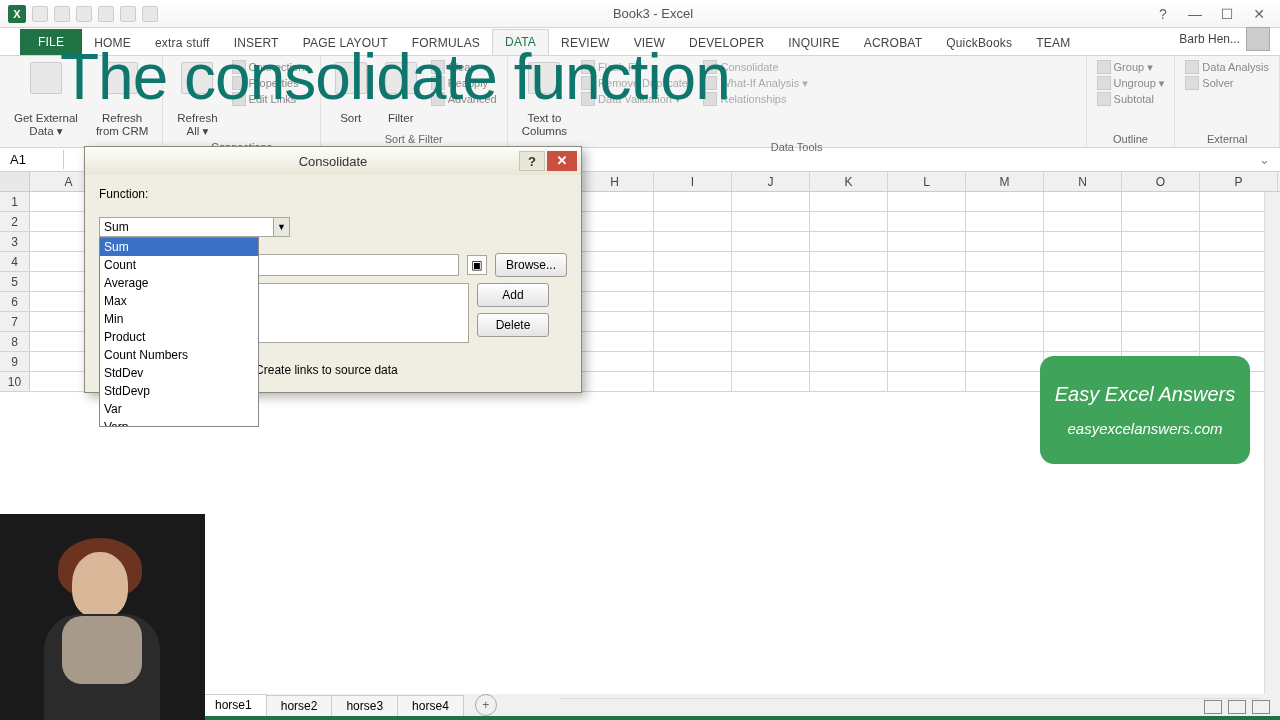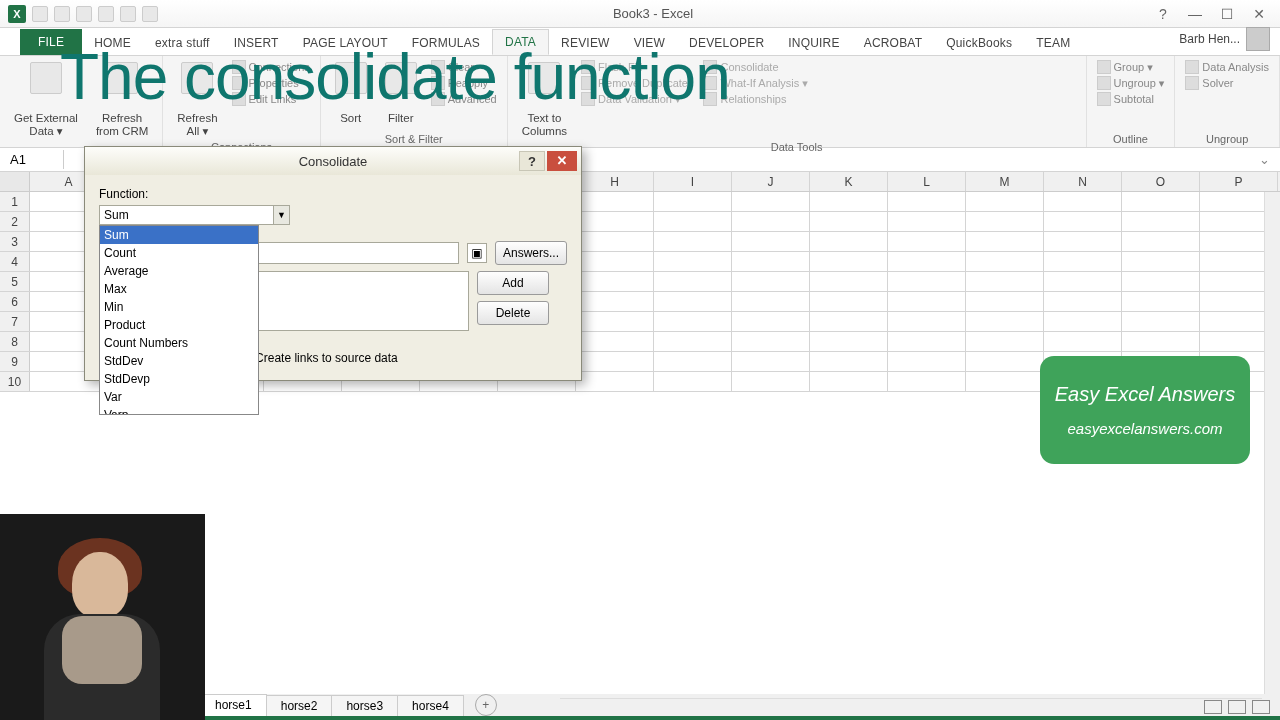--- a/index.html
+++ b/index.html
@@ -56,21 +56,21 @@
   .statusbar { position:absolute; bottom:0; left:0; right:0; height:4px; background:#217346;}
   .bottomright { position:absolute; bottom:6px; right:10px; display:flex; gap:6px; font-size:12px; color:#666; align-items:center;}
   .bottomright .mode { width:18px;height:14px;border:1px solid #888;}
 
   
   .dialog { position:absolute; top:146px; left:84px; width:498px; background:#f0eee3; border:1px solid #8a8a7a; box-shadow:4px 4px 10px rgba(0,0,0,.3); font-size:12px;}
   .dlg-title { height:28px; background:linear-gradient(#fdfdfa,#e9e7d8); display:flex; align-items:center; justify-content:center; position:relative; font-size:13px; color:#333;}
   .dlg-title .help { position:absolute; right:36px; top:4px; width:26px;height:20px; background:#e9e7d8; text-align:center; line-height:20px; font-weight:bold; border:1px solid #c8c6b6;}
   .dlg-title .close { position:absolute; right:4px; top:4px; width:30px;height:20px; background:#c94f3e; color:#fff; text-align:center; line-height:20px; font-weight:bold;}
   .dlg-body { padding:8px 14px 12px;}
-  .dlg-body label.sec { display:block; margin:4px 0 4px; font-size:12px;}
+  .dlg-body label.sec { display:block; margin:4px 0 16px; font-size:12px;}
   .combo { position:relative; width:191px;}
   .combo input { width:100%; height:20px; border:1px solid #a8a89a; padding:1px 18px 1px 4px; font-size:12px; background:#fff;}
   .combo .dd { position:absolute; right:1px; top:1px; width:16px;height:18px; background:#e8e8e0; border-left:1px solid #a8a89a; text-align:center; font-size:9px; line-height:18px;}
   .dropdown { position:absolute; top:20px; left:0; width:160px; background:#fff; border:1px solid #888; z-index:10; max-height:190px; overflow:hidden;}
   .dropdown .opt { padding:1px 4px; font-size:12px; line-height:16px;}
   .dropdown .opt.sel { background:#3a71c7; color:#fff;}
   .refbox { display:flex; gap:8px; margin:6px 0; align-items:center;}
   .refbox input { flex:1; height:22px; border:1px solid #a8a89a; background:#fff;}
   .refbox .picker { width:20px;height:20px; border:1px solid #a8a89a; background:#fff; display:flex;align-items:center;justify-content:center;}
   .dbtn { width:72px; height:24px; background:linear-gradient(#fefefe,#e4e4e4); border:1px solid #9a9a9a; font-size:12px; border-radius:3px;}
@@ -271,21 +271,21 @@
         <span>
             <i class="smic"></i>
             <span>Data Analysis</span>
           </span>
         <span>
             <i class="smic"></i>
             <span>Solver</span>
           </span>
       </div>
     </div>
-    <div class="lbl">Ungroup</div>
+    <div class="lbl">External</div>
   </div>
 </div>
 
 <div class="fbar">
   <div class="namebox">A1</div>
   <span class="arrow">⌄</span>
 </div>
 
 <div class="grid">
   <div class="colhdrs" id="colhdrs">
@@ -539,21 +539,21 @@
           <div class="opt">StdDev</div>
           <div class="opt">StdDevp</div>
           <div class="opt">Var</div>
           <div class="opt">Varp</div>
         </div>
     </div>
     <div style="height:10px"></div>
     <div class="refbox">
       <input style="">
       <div class="picker">▣</div>
-      <button class="dbtn">Answers...</button>
+      <button class="dbtn">Browse...</button>
     </div>
     <div style="display:flex; gap:8px; align-items:flex-start;">
       <div style="position:relative">
         <div class="lbox"></div>
       </div>
       <div style="display:flex;flex-direction:column;gap:6px;">
         <button class="dbtn">Add</button>
         <button class="dbtn">Delete</button>
       </div>
     </div>

